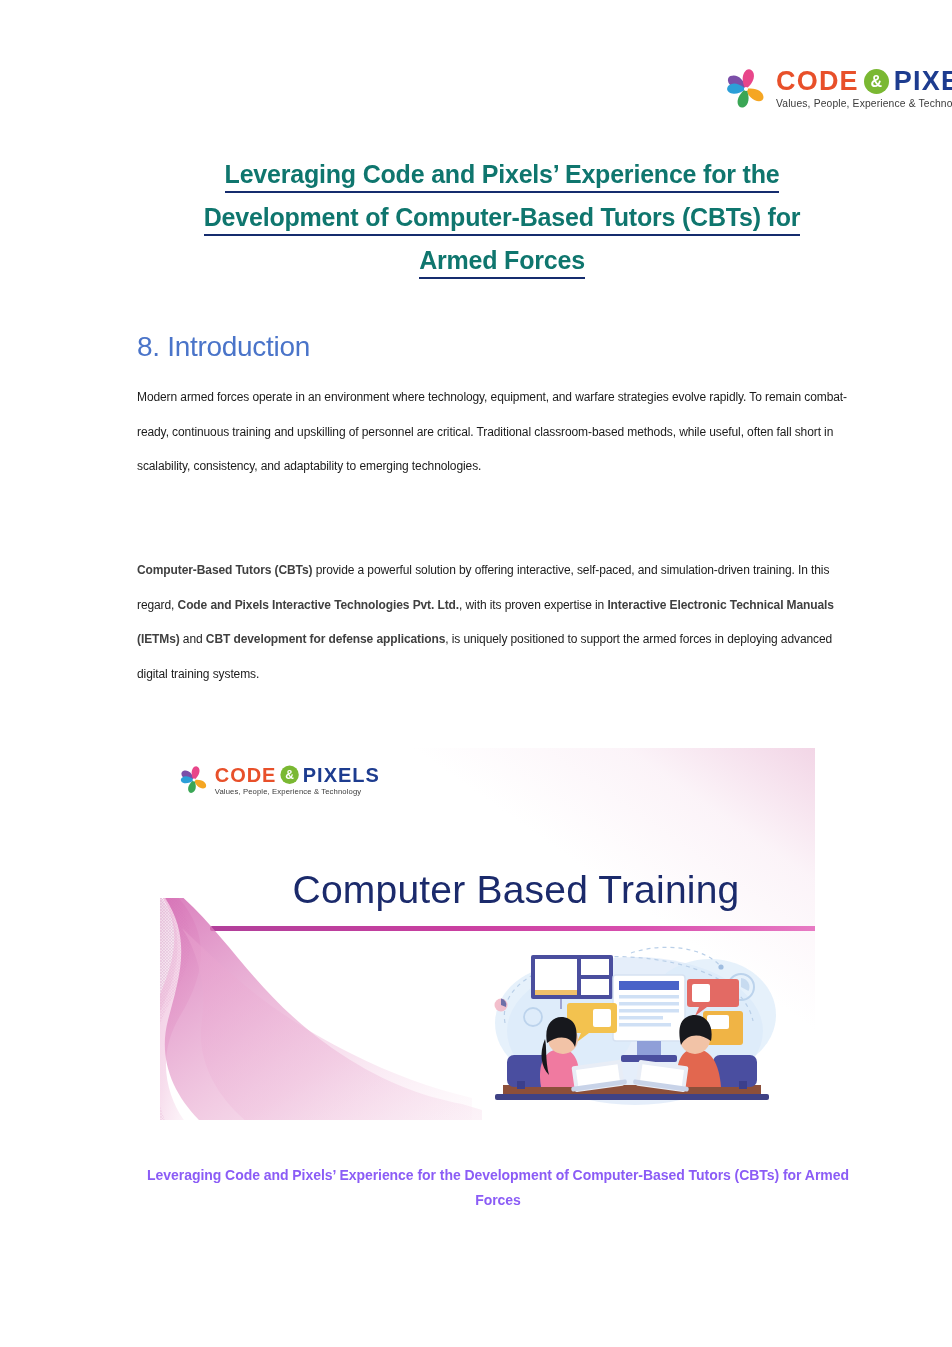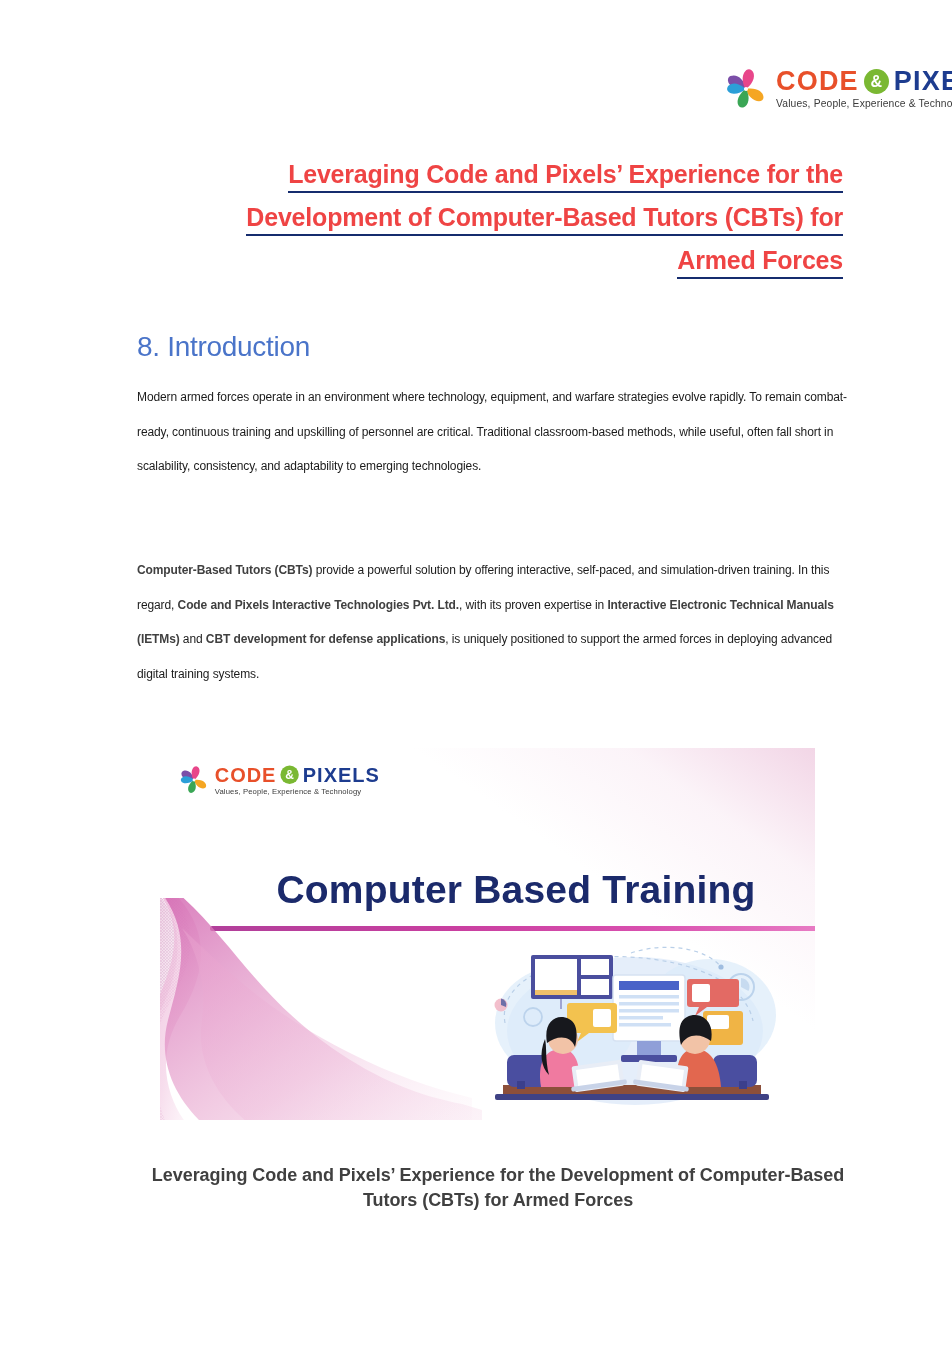--- a/index.html
+++ b/index.html
@@ -74,27 +74,27 @@
     color: #3b3b3b;
     letter-spacing: 0.15px;
     white-space: nowrap;
     font-family: "Liberation Sans", sans-serif;
   }
 
   
   .doc-title {
     position: absolute;
     top: 136px;
-    left: 100px;
+    left: 118px;
     width: 718px;
-    text-align: right;
+    text-align: center;
     font-size: 25px;
     font-weight: 700;
     line-height: 43px;
-    color: #ef4444;
+    color: #0f766e;
     letter-spacing: -0.2px;
   }
   .doc-title .tline {
     display: block;
   }
   .doc-title .tline span {
     border-bottom: 2.5px solid #152c6e;
     padding-bottom: 3px;
   }
 
@@ -154,21 +154,21 @@
   .fig-logo .amp-badge { width: 23px; height: 23px; font-size: 15px; }
   .fig-logo .logo-tagline { font-size: 9.6px; }
 
   .fig-title {
     position: absolute;
     top: 120px;
     left: 46px;
     width: 620px;
     text-align: center;
     font-size: 39px;
-    font-weight: 700;
+    font-weight: 400;
     color: #1b2a6b;
     letter-spacing: 0.2px;
   }
   .fig-underline {
     position: absolute;
     top: 178px;
     left: 50px;
     width: 612px;
     height: 5px;
     background: linear-gradient(90deg, #b13f9a 0%, #c93fa0 40%, #d84fae 70%, #e87cc4 100%);
@@ -193,24 +193,24 @@
     height: 175px;
   }
 
   
   .figure-caption {
     position: absolute;
     top: 1163px;
     left: 112px;
     width: 722px;
     text-align: center;
-    font-size: 18px;
+    font-size: 14px;
     font-weight: 700;
     line-height: 25px;
-    color: #404040;
+    color: #8b5cf6;
     letter-spacing: -0.05px;
   }
 </style>
 </head>
 <body>
 
 <div class="page">
 
   <div class="header-logo">
     <svg class="pinwheel" viewBox="0 0 100 100">

